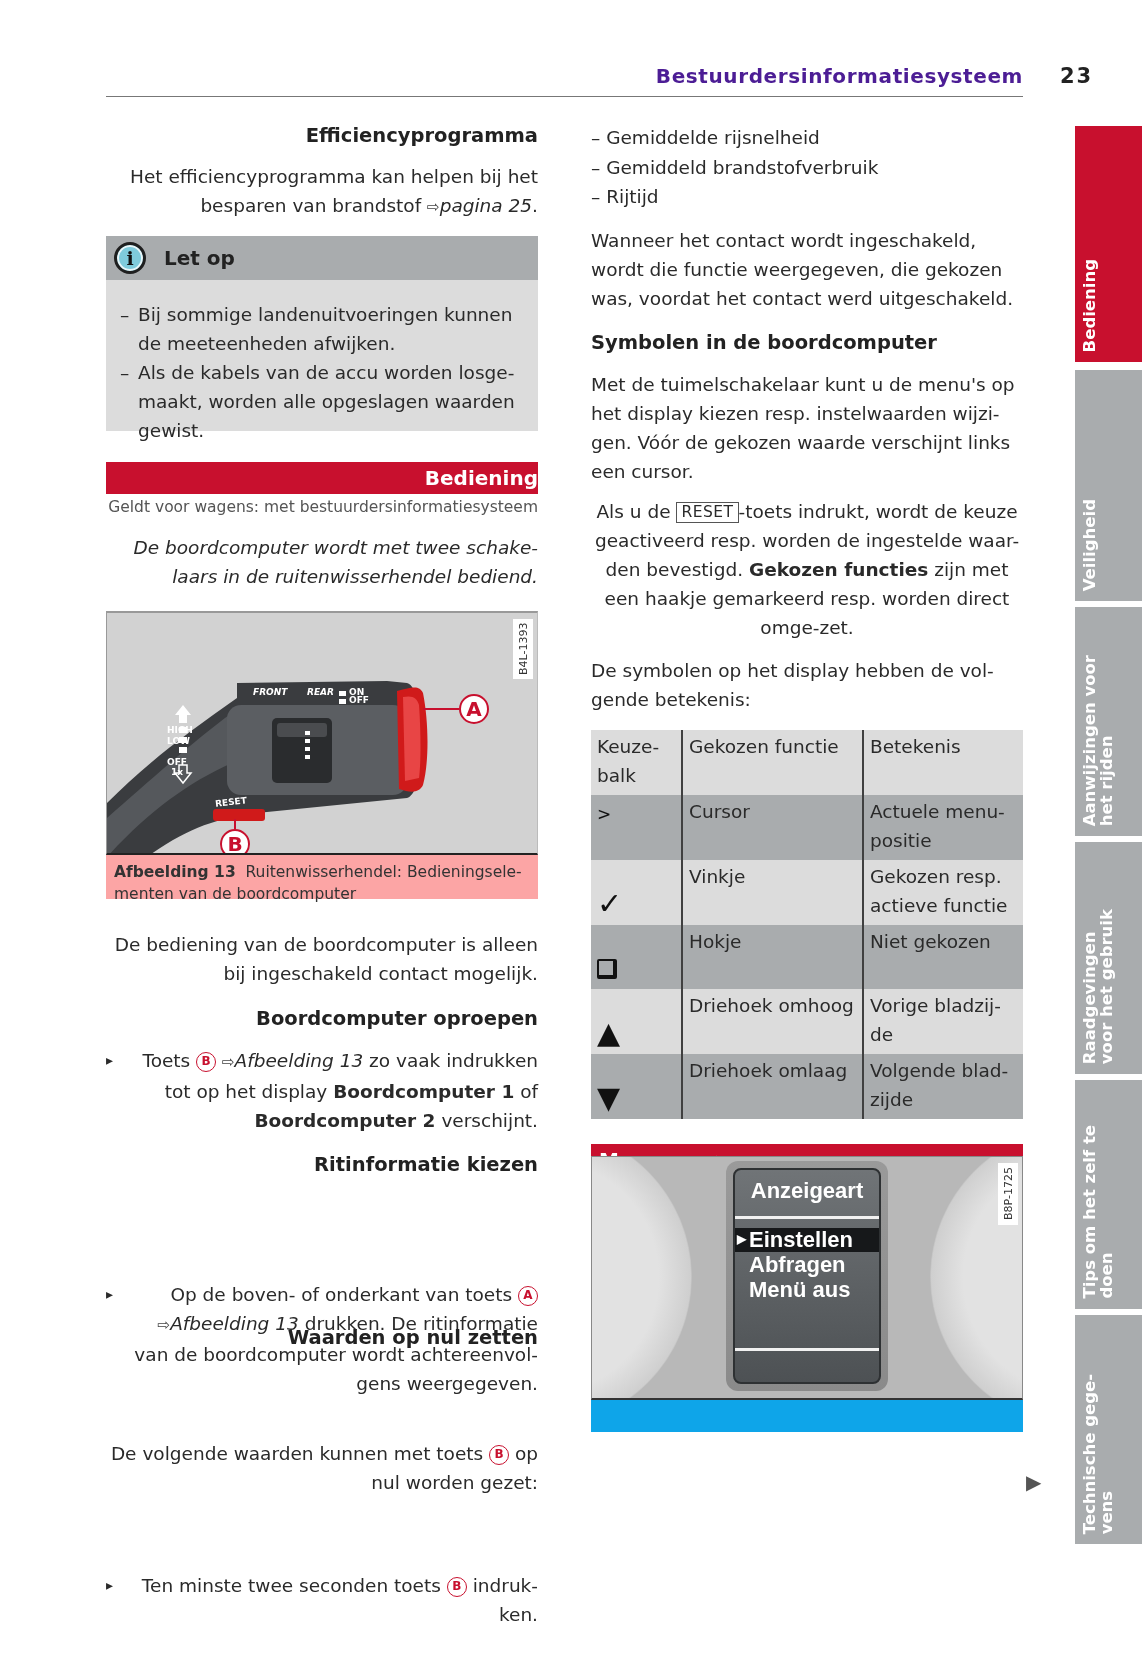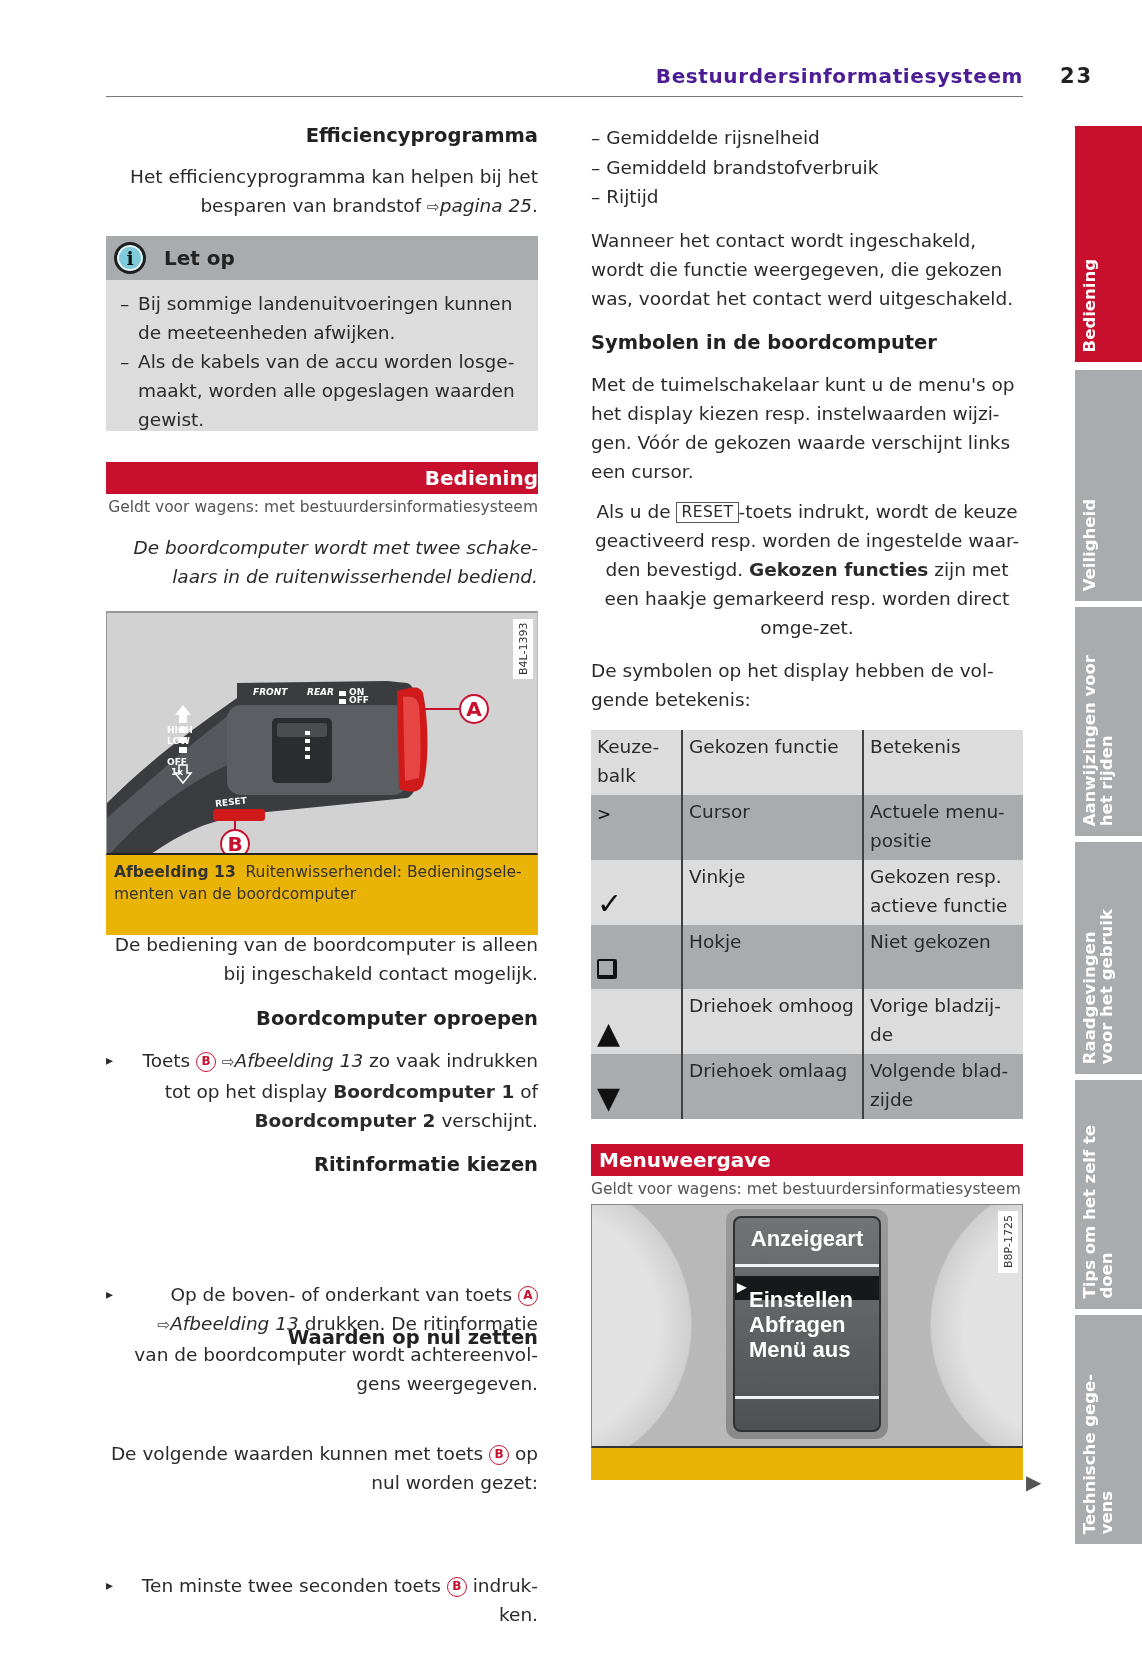--- a/index.html
+++ b/index.html
@@ -19,30 +19,30 @@
   .h3 { font-size: 19.5px; font-weight: bold; color: #222; }
   .italic { font-style: italic; }
   .b { font-weight: bold; }
   .ref-arrow { font-size: 15px; color: #444; }
 
   
   #note-box { left: 106px; width: 432px; top: 236px; height: 195px; background: #dcdcdc; }
   #note-head { height: 44px; background: #a9acae; display: flex; align-items: center; padding-left: 8px; }
   #note-icon { width: 32px; height: 32px; border-radius: 50%; border: 3px solid #1f1f1f; background: #7fcbdc; display: flex; align-items: center; justify-content: center; font-family: "DejaVu Serif", serif; font-weight: bold; font-size: 19px; color: #111; box-shadow: inset 0 0 0 2px #e9f6f9; }
   #note-title { margin-left: 18px; font-size: 20px; font-weight: bold; color: #222; }
-  #note-list { padding: 9px 14px 0 14px; list-style: none; }
+  #note-list { padding: 20px 14px 0 14px; list-style: none; }
   #note-list li { position: relative; padding-left: 18px; font-size: 18.5px; line-height: 29px; color: #2a2a2a; }
   #note-list li::before { content: "–"; position: absolute; left: 0; }
 
   
   .red-bar { background: #c8102e; color: #fff; font-weight: bold; font-size: 20px; height: 32px; line-height: 32px; padding-left: 8px; }
   .applies { font-size: 15.5px; color: #555; }
 
   
-  #fig13 { left: 106px; top: 611px; width: 432px; height: 324px; background: #eab308; }
+  #fig13 { left: 106px; top: 611px; width: 432px; height: 288px; background: #fca5a5; }
   #fig13-img { position: absolute; left: 0; top: 0; width: 432px; height: 244px; background: #d2d2d2; border-top: 2px solid #999; border-left: 1px solid #999; border-right: 1px solid #bbb; border-bottom: 2px solid #222; overflow: hidden; }
   #fig13-code { position: absolute; right: 4px; top: 6px; width: 20px; height: 60px; background: #fff; font-size: 11px; color: #333; writing-mode: vertical-rl; transform: rotate(180deg); display: flex; align-items: center; justify-content: center; }
   .fig-caption { position: absolute; left: 8px; right: 8px; font-size: 15.5px; line-height: 22px; color: #333; }
   .callout { position: absolute; width: 30px; height: 30px; border-radius: 50%; border: 2px solid #c8102e; background: #fff; color: #c8102e; font-weight: bold; font-size: 20px; display: flex; align-items: center; justify-content: center; }
   .circ { display: inline-flex; width: 20px; height: 20px; border-radius: 50%; border: 1.6px solid #c8102e; color: #c8102e; font-size: 12px; font-weight: bold; align-items: center; justify-content: center; vertical-align: 2px; }
   .bullet-item { position: relative; padding-left: 16px; }
   .bullet-item::before { content: "▸"; position: absolute; left: 0; font-size: 14px; top: 0; }
 
   .dash-list { list-style: none; }
   .dash-list li { font-size: 18.5px; line-height: 29.5px; color: #2a2a2a; }
@@ -56,29 +56,29 @@
   #sym-table tr td:last-child, #sym-table tr th:last-child { border-right: none; }
   #sym-table tr.light td, #sym-table tr.light th { background: #dcdcdc; }
   #sym-table tr.dark td { background: #a9acae; }
   #sym-table tr { height: 64px; }
   .sym-cell { width: 91px; position: relative; }
   .sym-glyph { position: absolute; left: 6px; bottom: 6px; font-size: 30px; line-height: 30px; color: #111; }
   .sym-glyph.cursor { top: 4px; bottom: auto; font-size: 17px; }
   .hokje { display: block; width: 20px; height: 20px; border: 2px solid #111; border-right-width: 4px; border-bottom-width: 4px; border-radius: 2px; }
 
   
-  #fig14 { left: 591px; top: 1204px; width: 432px; height: 276px; background: #eab308; }
+  #fig14 { left: 591px; top: 1156px; width: 432px; height: 276px; background: #0ea5e9; }
   #fig14-img { position: absolute; left: 0; top: 0; width: 432px; height: 244px; background: #b8b8b8; border: 1px solid #888; border-bottom: 2px solid #333; overflow: hidden; }
   #fig14-code { position: absolute; right: 4px; top: 6px; width: 20px; height: 62px; background: #fff; font-size: 11px; color: #333; writing-mode: vertical-rl; transform: rotate(180deg); display: flex; align-items: center; justify-content: center; }
   .gauge { position: absolute; width: 300px; height: 300px; border-radius: 50%; background: radial-gradient(circle, #e2e2e2 55%, #cfcfcf 70%, #a0a0a0 72%, #c7c7c7 78%, #9a9a9a 80%, transparent 81%); }
   #lcd-frame { position: absolute; left: 134px; top: 4px; width: 162px; height: 230px; border-radius: 12px; background: linear-gradient(#9a9a9a, #8a8a8a); padding: 7px; }
   #lcd { width: 100%; height: 100%; border-radius: 8px; background: linear-gradient(#707477, #4d5154); border: 2px solid #2e3133; position: relative; color: #fff; font-family: "Liberation Sans", sans-serif; font-weight: bold; }
   #lcd-title { text-align: center; font-size: 22px; margin-top: 8px; }
   .lcd-line { position: absolute; left: 0; right: 0; height: 3px; background: #f1f1f1; }
-  .lcd-item { position: absolute; left: 14px; font-size: 22px; line-height: 24px; margin-top: 12px; }
+  .lcd-item { position: absolute; left: 14px; font-size: 22px; line-height: 24px; }
   #lcd-sel { position: absolute; left: 0; right: 0; top: 58px; height: 24px; background: #16181a; }
   #lcd-arrow { position: absolute; left: 2px; top: 62px; font-size: 12px; }
 
   
   .side-tab { position: absolute; left: 1075px; width: 67px; background: #a9acae; color: #fff; font-weight: bold; font-size: 16.5px; line-height: 17px; }
   .side-tab.active { background: #c8102e; }
   .side-tab span { position: absolute; left: 6px; bottom: 10px; writing-mode: vertical-rl; transform: rotate(180deg); white-space: pre; }
 
   #next-arrow { left: 1026px; top: 1470px; font-size: 20px; color: #555; }
 </style>

